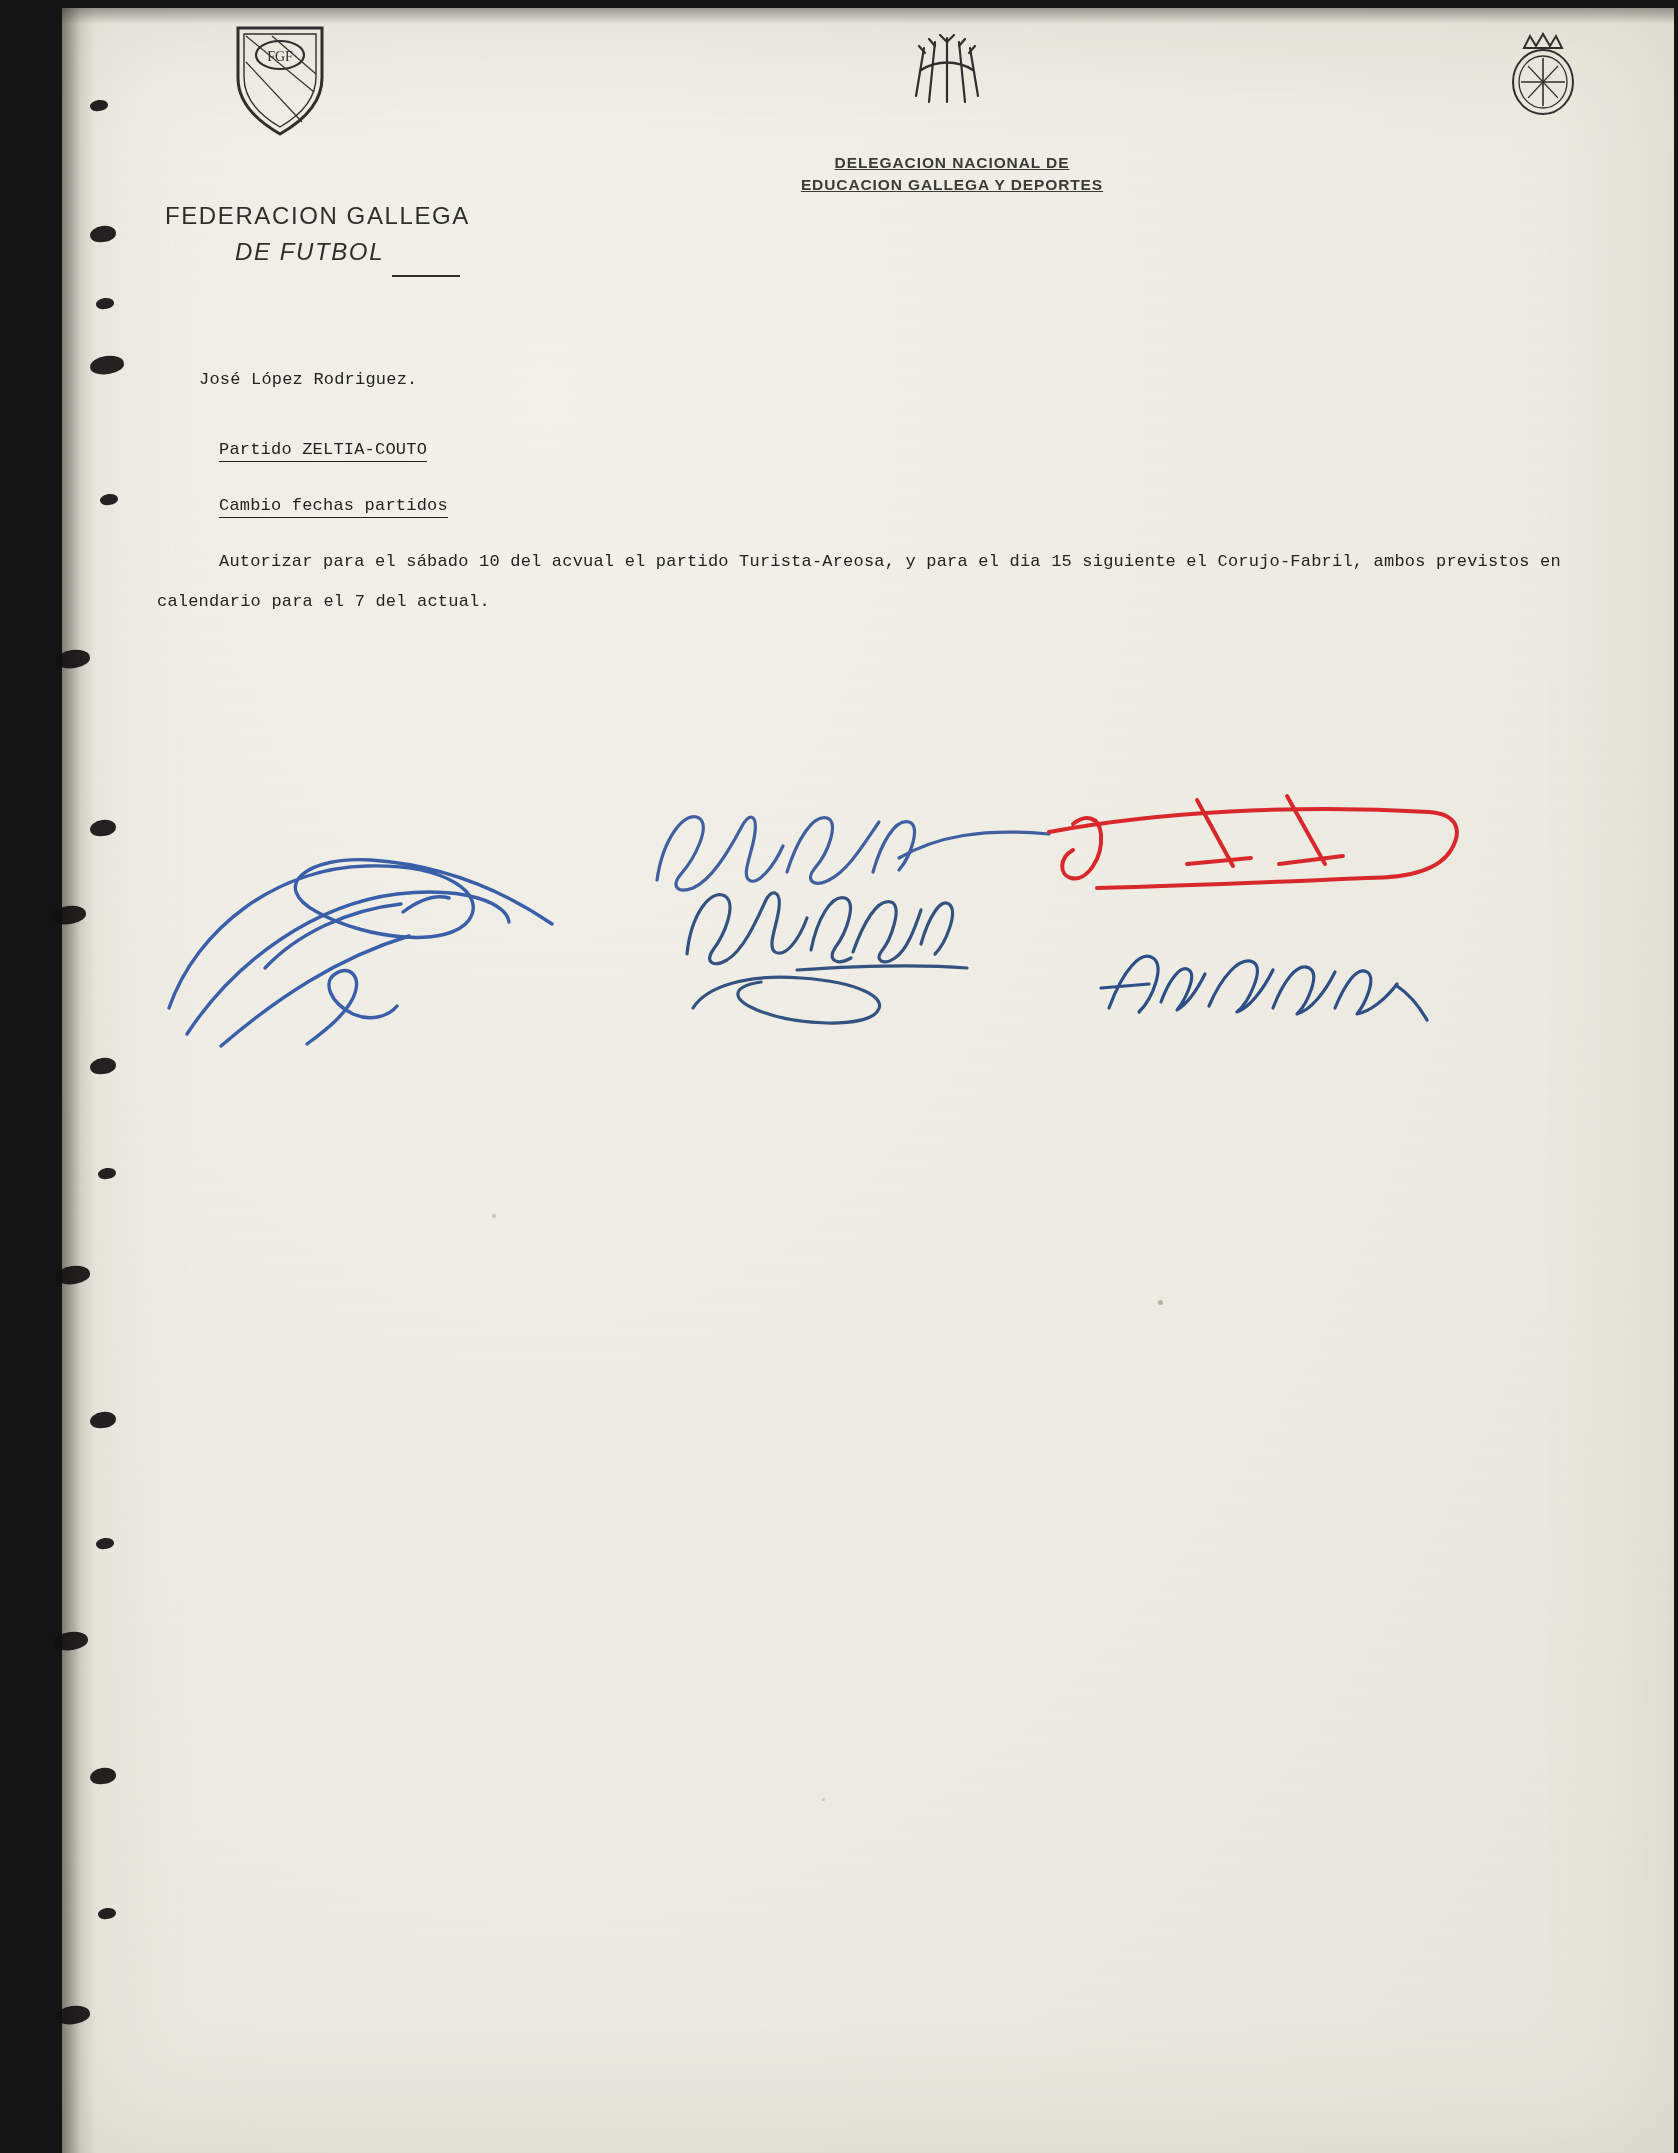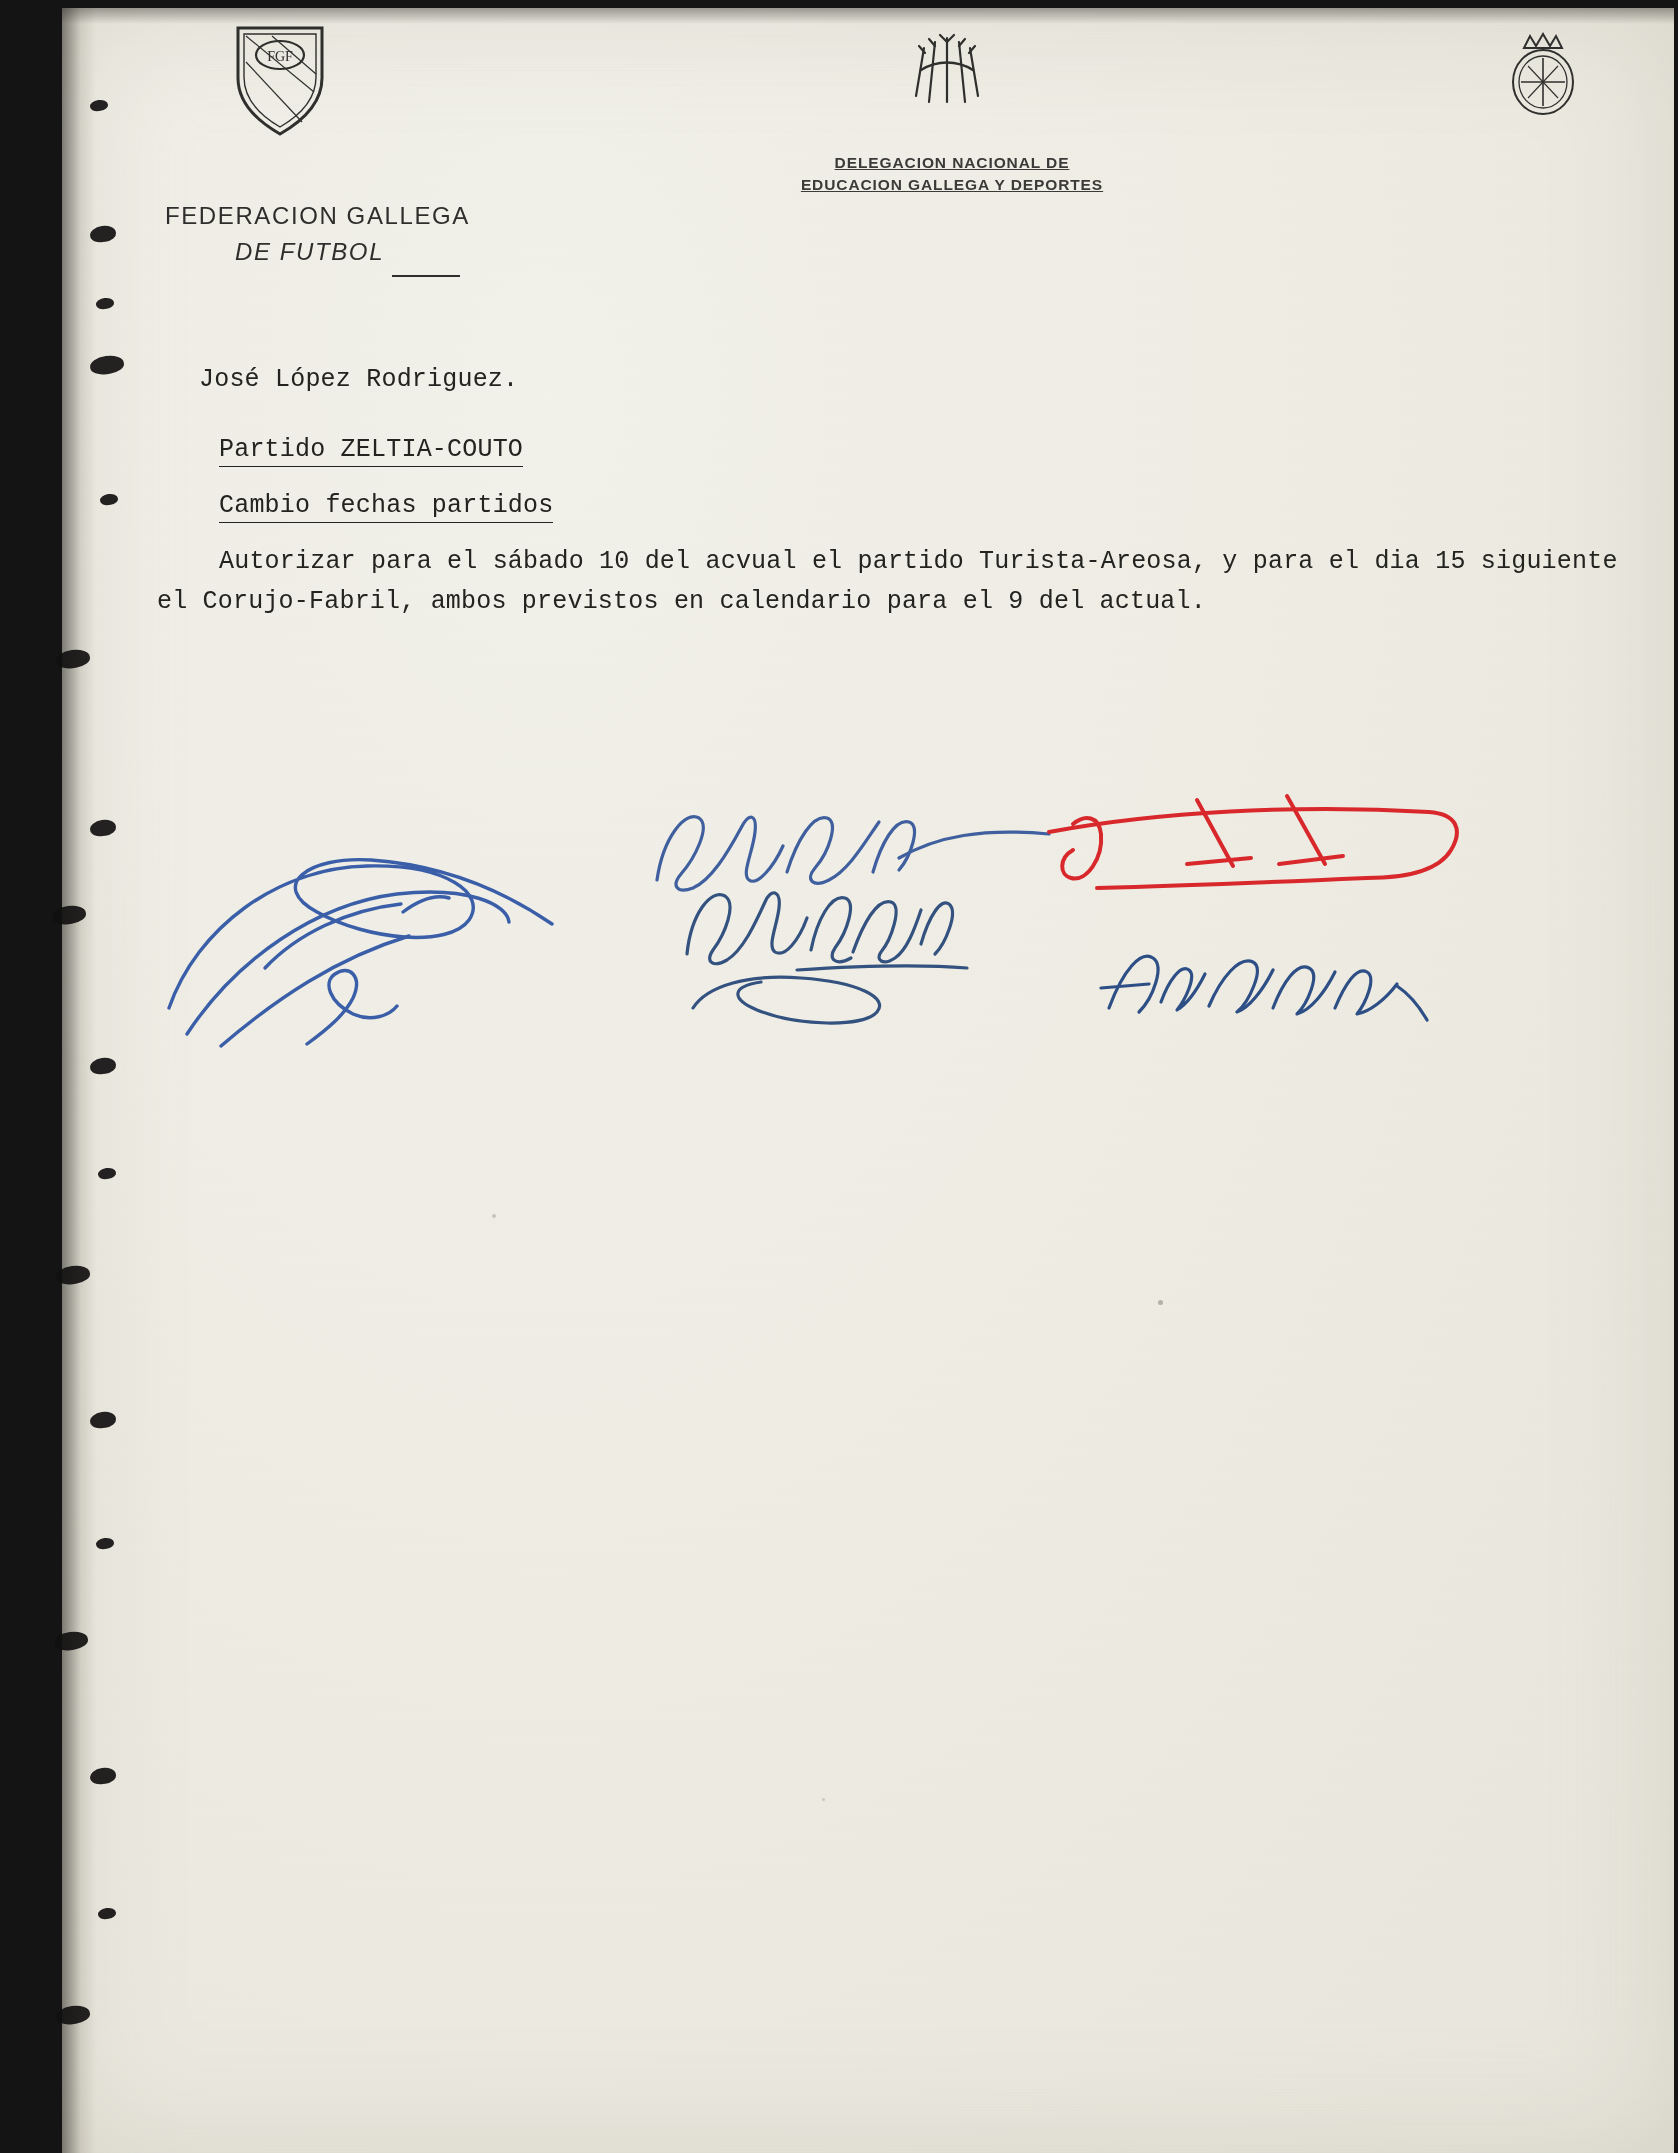--- a/index.html
+++ b/index.html
@@ -134,21 +134,21 @@
     background: #2e2e2c;
   }
 
   
   #document-body {
     position: absolute;
     left: 95px;
     top: 352px;
     width: 1470px;
     font-family: "Liberation Mono", "DejaVu Sans Mono", monospace;
-    font-size: 25px;
+    font-size: 17px;
     line-height: 40px;
     color: #23231f;
     letter-spacing: 0.2px;
   }
   .addressee {
     padding-left: 42px;
     margin-bottom: 30px;
   }
   .section-heading {
     padding-left: 62px;
@@ -268,21 +268,21 @@
 
     <div class="addressee">José López Rodriguez.</div>
 
     <div class="section-heading">
       <span>Partido ZELTIA-COUTO</span>
     </div>
 
     <div class="section-heading">
       <span>Cambio fechas partidos</span>
     </div>
-    <div class="paragraph"><span class="indent"></span><span>Autorizar para el sábado 10 del acvual el partido Turista-Areosa, y para el dia 15 siguiente el Corujo-Fabril, ambos previstos en calendario para el 9 del actual.</span></div>
+    <div class="paragraph"><span class="indent"></span><span>Autorizar para el sábado 10 del acvual el partido Turista-Areosa, y para el dia 15 siguiente el Corujo-Fabril, ambos previstos en calendario para el 7 del actual.</span></div>
   </div>
 
   <div id="signature-area">
 
     <svg class="sig-svg" style="left:0px; top:20px; width:470px; height:260px;" viewBox="0 0 470 260">
       <g fill="none" stroke="#3a5fa8" stroke-width="3.4" stroke-linecap="round" stroke-linejoin="round">
         <path d="M12 200 C40 120 120 60 210 58 C290 56 330 86 312 112 C292 140 210 132 160 104 C112 78 150 48 214 52 C300 58 360 92 395 116"></path>
         <path d="M30 226 C80 150 160 96 240 86 C310 78 350 96 352 114"></path>
         <path d="M64 238 C120 190 180 150 252 128"></path>
         <path d="M150 236 C172 220 188 206 196 190 C206 168 192 156 178 166 C166 174 172 194 196 206 C214 214 232 208 240 198"></path>

